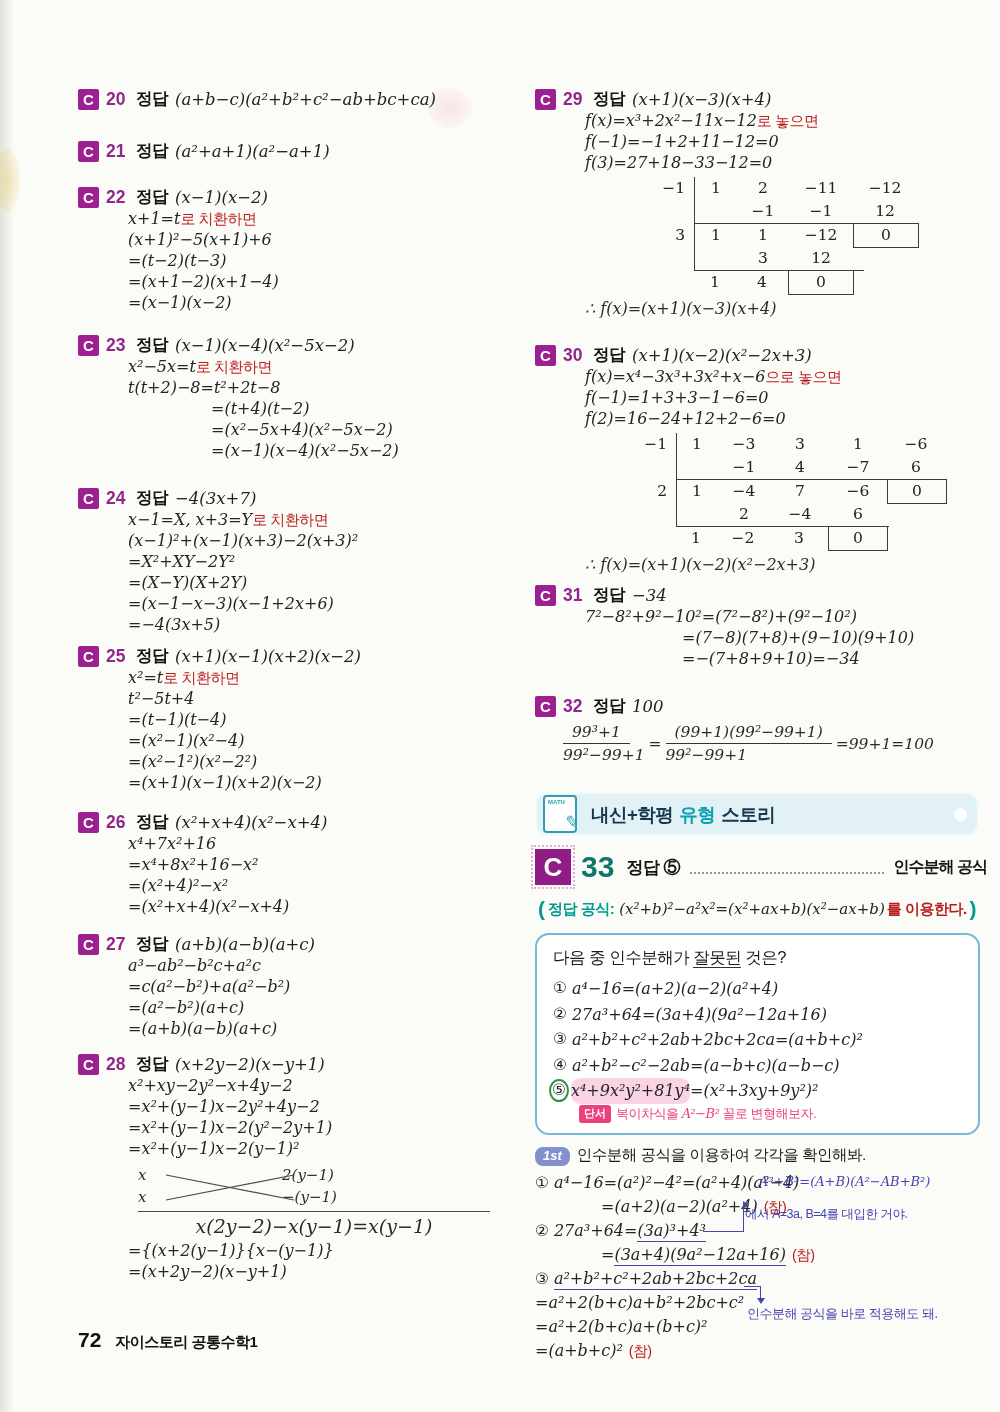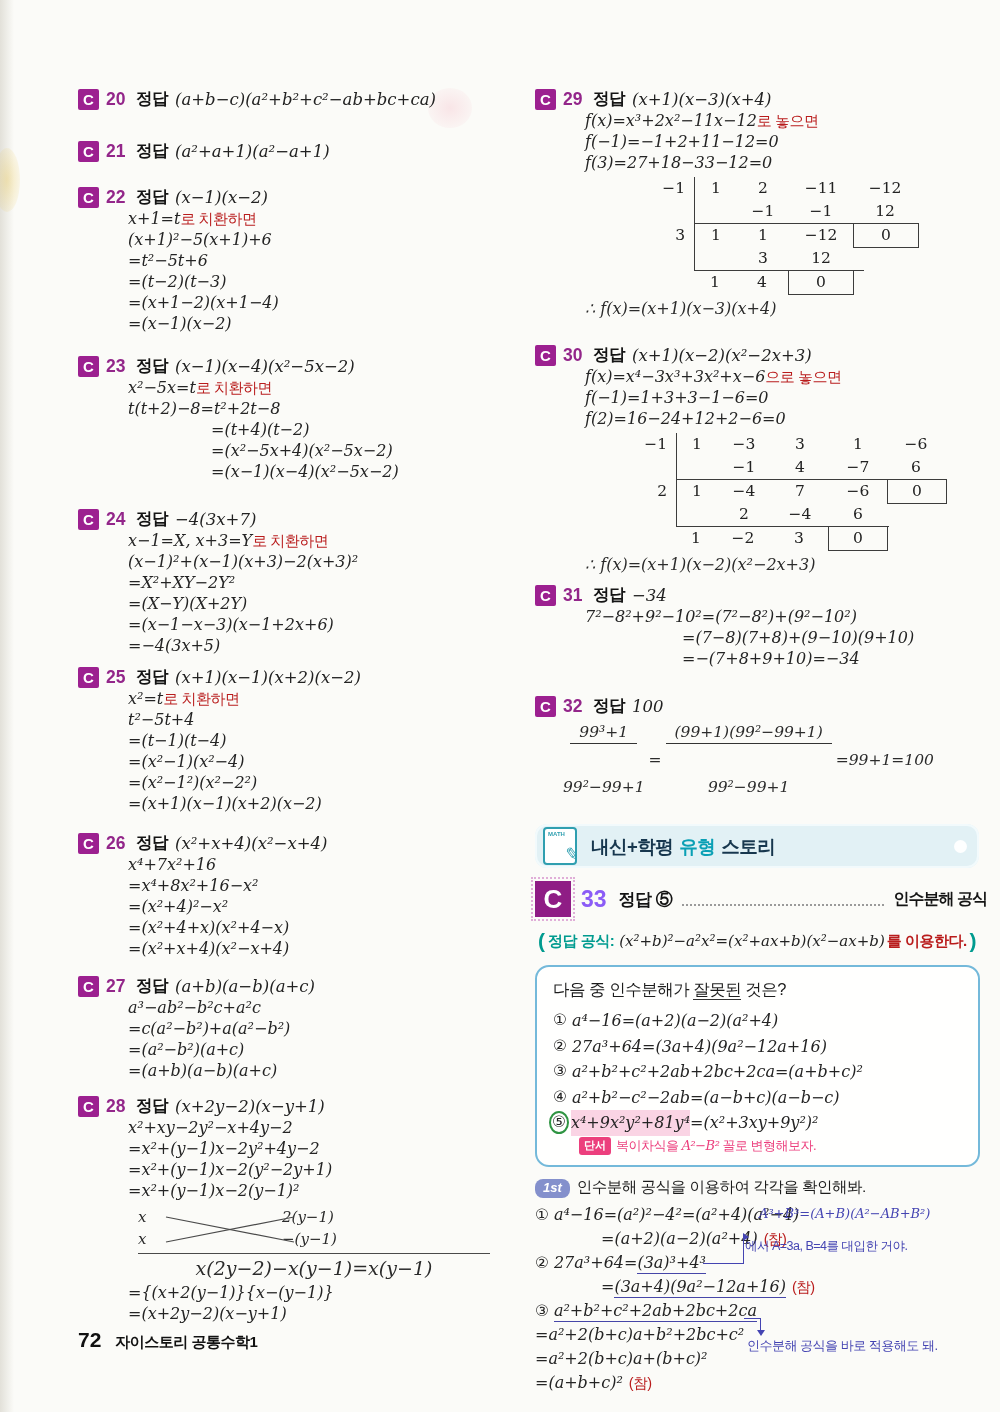--- a/index.html
+++ b/index.html
@@ -61,59 +61,59 @@
   .sdt30 .sdrow span:nth-child(3){width:54px;}
   .sdt30 .sdrow span:nth-child(4){width:58px;}
   .sdt30 .sdrow span:nth-child(5){width:58px;}
   .sdt30 .sdrow span:nth-child(6){width:58px;}
   .sdt30 .hr1{margin-left:49px;width:270px;}
   .sdt30 .hr2{margin-left:49px;width:213px;}
   .conc{margin-left:50px;margin-top:5px;font-size:16px;}
 
   
   .fline{display:flex;align-items:center;margin-left:24px;margin-top:6px;font-size:15.5px;}
-  .frac{display:inline-flex;flex-direction:column;align-items:center;margin:0 4px;gap:32px;}
+  .frac{display:inline-flex;flex-direction:column;align-items:flex-start;margin:0 4px;}
   .fnum{padding:0 9px 2px;border-bottom:1.4px solid #333;}
   .fden{padding-top:2px;}
 
   
   .banner{display:flex;align-items:center;background:#e2f1f5;border-radius:12px;height:44px;
           width:424px;padding:0 12px 0 8px;box-shadow:0 0 0 2px #f2fafc inset;margin-bottom:13px;}
   .bicon{width:30px;height:34px;background:#fff;border:2px solid #2f9fb0;border-radius:4px;
          position:relative;flex:0 0 auto;}
   .bicon-label{position:absolute;left:3px;top:2px;font-size:6px;font-weight:bold;color:#2f9fb0;letter-spacing:0;}
   .bpencil{position:absolute;right:-4px;bottom:-2px;font-size:17px;color:#2f9fb0;transform:rotate(8deg);}
   .btitle{font-weight:bold;font-size:18.5px;color:#17374e;margin-left:14px;letter-spacing:-.5px;display:flex;gap:6px;}
   .teal{color:#0aa0b5;}
   .bdot{margin-left:auto;width:13px;height:13px;border-radius:50%;background:#fff;opacity:.95;}
 
   
   .c33head{display:flex;align-items:center;margin-bottom:12px;margin-top:2px;}
   .bigC{width:36px;height:36px;background:#8f1d85;color:#fff;font-weight:bold;font-size:26px;
         display:flex;align-items:center;justify-content:center;outline:2px dotted #e0aed8;outline-offset:2px;flex:0 0 auto;}
-  .bigNum{font-size:23px;font-weight:bold;color:#8b5cf6;margin:0 12px 0 10px;}
+  .bigNum{font-size:30px;font-weight:bold;color:#0f766e;margin:0 12px 0 10px;}
   .jlabel-big{font-weight:bold;font-size:17px;color:#141414;letter-spacing:-.5px;}
   .leader{flex:1;border-bottom:2px dotted #9a9a9a;height:11px;margin:0 10px;}
   .topic{font-weight:bold;font-size:16px;color:#141414;letter-spacing:-1px;}
 
   
   .fnote{display:flex;align-items:center;margin-bottom:12px;}
   .tbr{color:#009b8f;font-weight:bold;font-size:21px;margin:0 3px;}
   .fl{color:#009b8f;font-weight:bold;font-size:15px;margin-right:5px;letter-spacing:-.5px;}
   .fm{font-size:15px;color:#222;}
   .fs{margin-left:2px;font-weight:bold;}
 
   
   .qbox{border:2.5px solid #74b9da;border-radius:14px;background:#fffffe;padding:12px 16px 10px;margin-bottom:10px;width:409px;}
   .qline{font-size:16.5px;color:#1c1c1c;letter-spacing:-.5px;margin-bottom:7px;}
   .qu{border-bottom:1.6px solid #333;padding-bottom:1px;}
   .qitem{font-size:16px;line-height:25.5px;color:#242424;display:flex;align-items:center;}
   .qn{font-style:normal;font-family:"DejaVu Sans",sans-serif;font-size:15.5px;margin-right:5px;color:#222;}
   .circ5{border:2px solid #2f9442;border-radius:50%;padding:0 1px;margin-left:-4px;margin-right:2px;line-height:19px;}
-  .hl{background:#fad4e4;}
+  .hl{background:#fad4e4;border-radius:9px;}
   .hint{margin-left:26px;margin-top:1px;display:flex;align-items:center;}
   .hbadge{background:#ec3f7d;color:#fff;font-size:11px;font-weight:bold;border-radius:3px;padding:1.5px 5px;margin-right:5px;}
   .htext{color:#ec3f7d;font-size:13px;letter-spacing:-.5px;}
   .hmath{font-family:"DejaVu Serif",serif;font-style:italic;}
 
   
   .sol33{position:relative;}
   .stepline{display:flex;align-items:flex-end;margin-bottom:5px;}
   .sbadge{background:#8490cc;color:#fff;font-style:italic;font-weight:bold;font-size:13px;
           border-radius:8px;padding:1.5px 8px 2.5px;margin-right:7px;}
@@ -175,21 +175,20 @@
 
     <div class="prob mb21">
       <div class="phead">
         <span class="cbadge">C</span>
         <span class="pnum">22</span>
         <span class="jlabel">정답</span>
         <span class="ansmath math">(x−1)(x−2)</span>
       </div>
       <div class="sline"><span class="math">x+1=t</span><span class="kr">로 치환하면</span></div>
       <div class="sline math">(x+1)²−5(x+1)+6</div>
-      <div class="sline math">=t²−5t+6</div>
       <div class="sline math">=(t−2)(t−3)</div>
       <div class="sline math">=(x+1−2)(x+1−4)</div>
       <div class="sline math">=(x−1)(x−2)</div>
     </div>
 
     <div class="prob mb26">
       <div class="phead">
         <span class="cbadge">C</span>
         <span class="pnum">23</span>
         <span class="jlabel">정답</span>
@@ -235,21 +234,20 @@
     <div class="prob mb16">
       <div class="phead">
         <span class="cbadge">C</span>
         <span class="pnum">26</span>
         <span class="jlabel">정답</span>
         <span class="ansmath math">(x²+x+4)(x²−x+4)</span>
       </div>
       <div class="sline math">x⁴+7x²+16</div>
       <div class="sline math">=x⁴+8x²+16−x²</div>
       <div class="sline math">=(x²+4)²−x²</div>
-      <div class="sline math">=(x²+4+x)(x²+4−x)</div>
       <div class="sline math">=(x²+x+4)(x²−x+4)</div>
     </div>
 
     <div class="prob mb14">
       <div class="phead">
         <span class="cbadge">C</span>
         <span class="pnum">27</span>
         <span class="jlabel">정답</span>
         <span class="ansmath math">(a+b)(a−b)(a+c)</span>
       </div>

